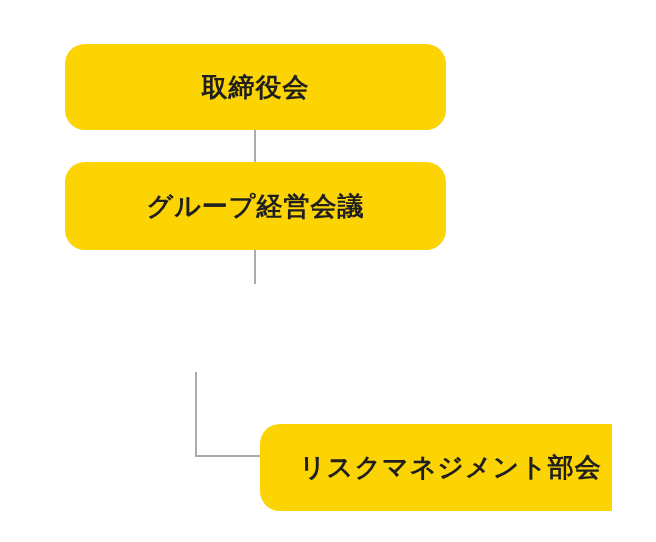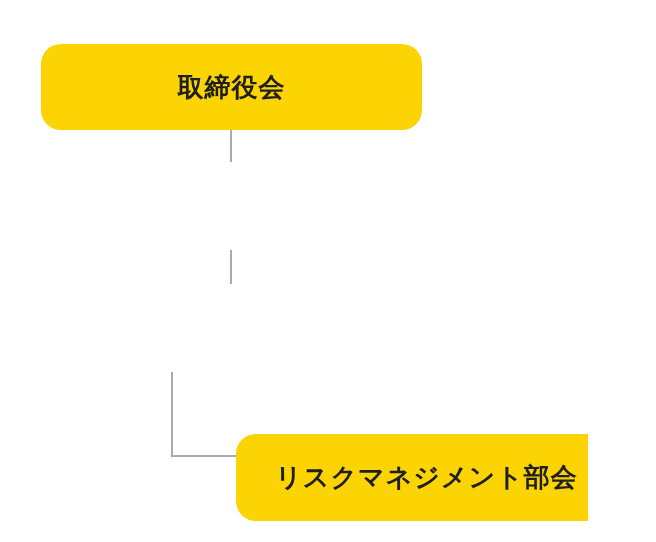--- a/index.html
+++ b/index.html
@@ -8,41 +8,42 @@
     background: #ffffff;
   }
   .card {
     position: relative;
     width: 588px;
     height: 542px;
     background: #ffffff;
     border-radius: 13px;
     overflow: hidden;
     font-family: "Liberation Sans", "DejaVu Sans", sans-serif;
+    margin-left: 24px;
   }
   .node {
     position: absolute;
     width: 381px;
     background: #fcd303;
     border-radius: 20px;
     display: flex;
     align-items: center;
     justify-content: center;
   }
   .node-label {
     font-size: 26px;
     font-weight: bold;
     color: #1f1f1f;
     letter-spacing: 1px;
     white-space: nowrap;
   }
   .node-1 { left: 41px;  top: 44px;  height: 86px; }
   .node-2 { left: 41px;  top: 162px; height: 88px; }
   .node-3 { left: 41px;  top: 284px; height: 88px; }
-  .node-4 { left: 236px; top: 434px; height: 87px; text-align: center; }
+  .node-4 { left: 236px; top: 424px; height: 87px; text-align: center; }
 
   .line {
     position: absolute;
     background: #ababab;
   }
   .line-v1 { left: 230px; top: 130px; width: 2px;  height: 32px; }
   .line-v2 { left: 230px; top: 250px; width: 2px;  height: 34px; }
   .line-v3 { left: 171px; top: 372px; width: 2px;  height: 85px; }
   .line-h1 { left: 171px; top: 455px; width: 65px; height: 2px;  }
 </style>
@@ -50,20 +51,23 @@
 <body>
 
 <div class="card">
 
   <div class="node node-1">
     <span class="node-label">取締役会</span>
   </div>
 
   <div class="line line-v1"></div>
 
+  <div class="node node-2">
+    <span class="node-label">グループ経営会議</span>
+  </div>
 
   <div class="line line-v2"></div>
 
 
   <div class="line line-v3"></div>
   <div class="line line-h1"></div>
 
   <div class="node node-4">
     <span class="node-label">リスクマネジメント部会</span>
   </div>

